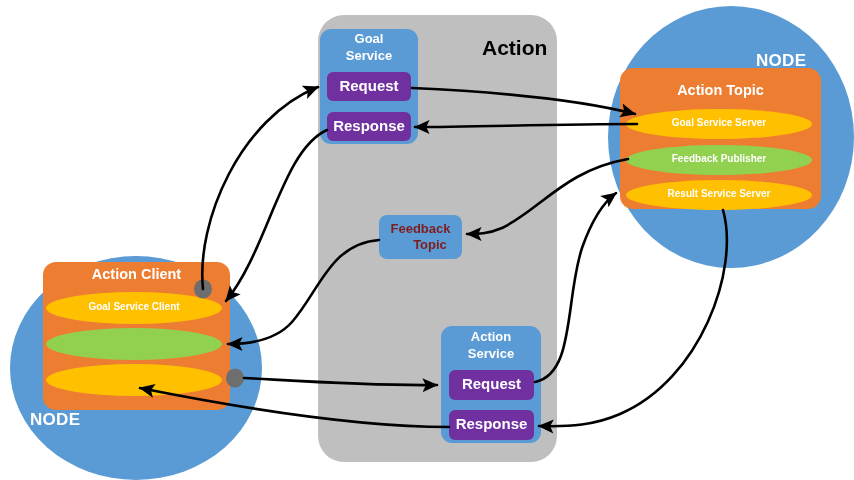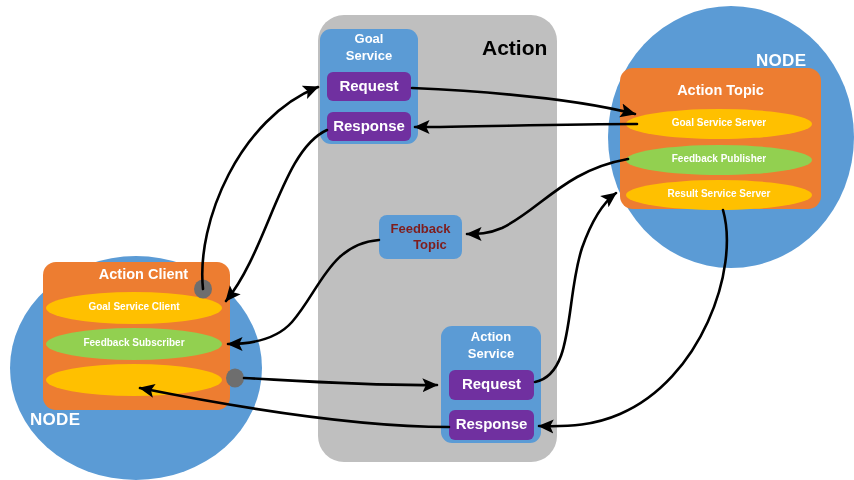--- a/index.html
+++ b/index.html
@@ -91,23 +91,22 @@
 
   <div class="lbl fb-label" style="left:379px;top:221px;width:83px;">Feedback</div>
   <div class="lbl fb-label" style="left:379px;top:237px;width:102px;">Topic</div>
 
   <div class="lbl svc-title" style="left:441px;top:330px;width:100px;">Action</div>
   <div class="lbl svc-title" style="left:441px;top:347px;width:100px;">Service</div>
   <div class="lbl purple-label" style="left:449px;top:376px;width:85px;">Request</div>
   <div class="lbl purple-label" style="left:449px;top:416px;width:85px;">Response</div>
 
   <div class="lbl node-label" style="left:30px;top:410px;width:90px;text-align:left;">NODE</div>
-  <div class="lbl node-title" style="left:50px;top:266px;width:187px;">Action Client</div>
+  <div class="lbl node-title" style="left:43px;top:266px;width:187px;">Action Client</div>
   <div class="lbl pill-label" style="left:46px;top:301px;width:176px;">Goal Service Client</div>
-  <div class="lbl pill-label" style="left:46px;top:337px;width:176px;">Feedback Subscriber</div>
 
   <div class="lbl node-label" style="left:756px;top:51px;width:90px;text-align:left;">NODE</div>
   <div class="lbl node-title" style="left:620px;top:82px;width:201px;">Action Topic</div>
   <div class="lbl pill-label" style="left:626px;top:117px;width:186px;">Goal Service Server</div>
   <div class="lbl pill-label" style="left:626px;top:188px;width:186px;">Result Service Server</div>
   <div class="lbl pill-label" style="left:626px;top:153px;width:186px;">Feedback Publisher</div>
 
 </div>
 
 </body></html>

